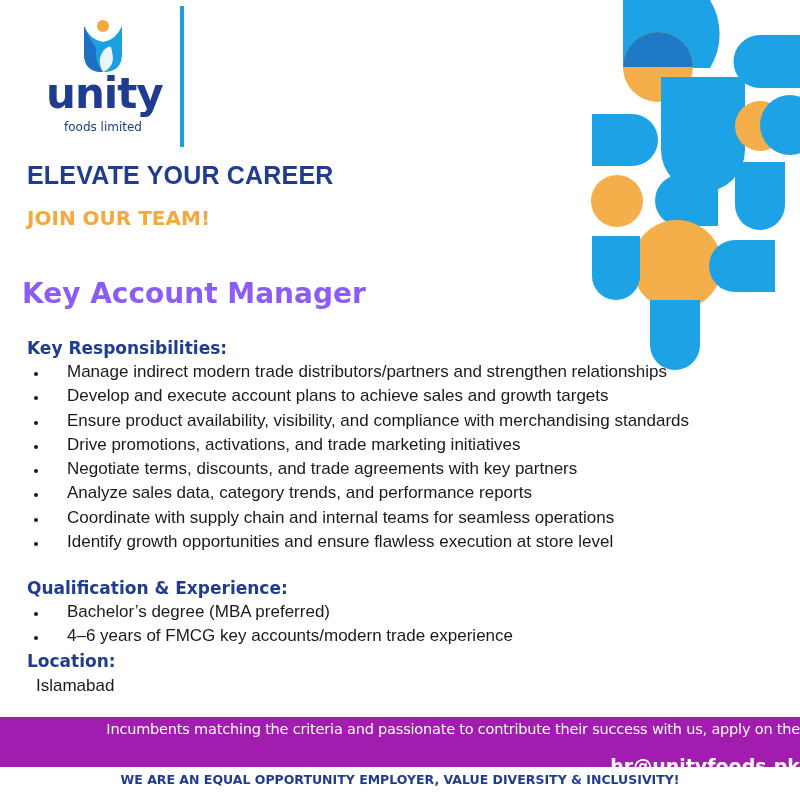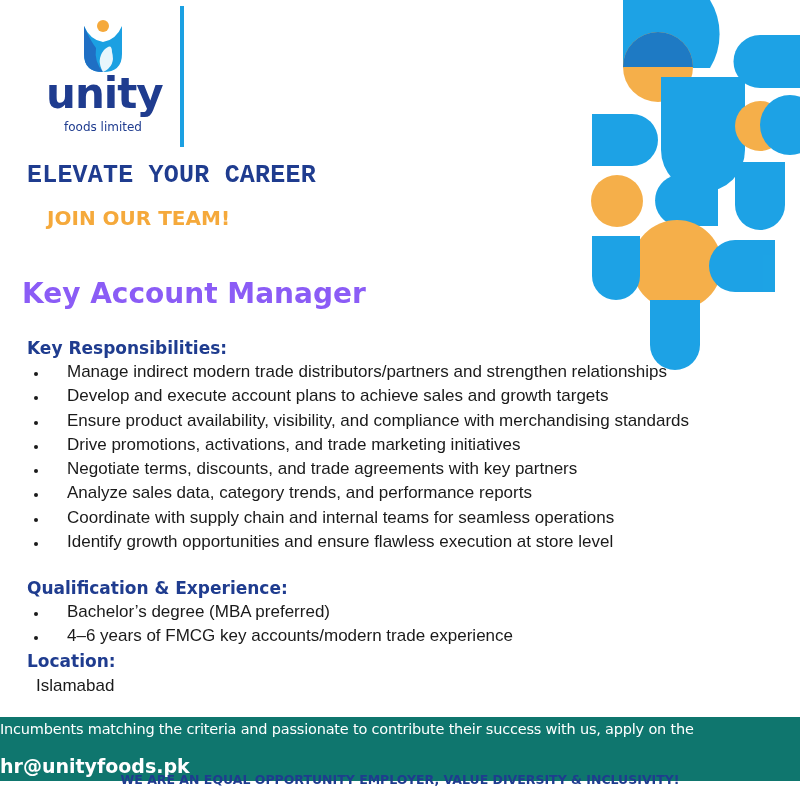--- a/index.html
+++ b/index.html
@@ -3,29 +3,29 @@
 <meta charset="utf-8">
 <style>
   html,body{margin:0;padding:0;}
   body{width:800px;height:800px;background:#ffffff;position:relative;overflow:hidden;font-family:"Liberation Sans",sans-serif;}
   .logo{position:absolute;left:40px;top:14px;width:130px;height:120px;}
   .logo-mark{position:absolute;left:42px;top:4px;width:42px;height:56px;}
   .logo-word{position:absolute;left:6px;top:58px;font-family:"DejaVu Sans",sans-serif;font-weight:bold;font-size:42px;color:#1f3c8f;letter-spacing:-1px;line-height:44px;}
   .logo-sub{position:absolute;left:24px;top:106px;font-family:"DejaVu Sans",sans-serif;font-size:12px;color:#1f3c8f;}
   .vline{position:absolute;left:180px;top:6px;width:4px;height:141px;background:#1ba0e2;}
   .deco{position:absolute;left:580px;top:0;width:220px;height:370px;}
-  .h1{position:absolute;left:27px;top:161px;font-family:Liberation Mono, monospace;font-weight:bold;font-size:25px;color:#1f3c8f;letter-spacing:0.2px;}
-  .h2{position:absolute;left:27px;top:206px;font-family:"DejaVu Sans",sans-serif;font-weight:bold;font-size:20px;color:#f5a93b;margin-left:20px;}
+  .h1{position:absolute;left:27px;top:161px;font-family:Liberation Sans, sans-serif;font-weight:bold;font-size:25px;color:#1f3c8f;letter-spacing:0.2px;}
+  .h2{position:absolute;left:27px;top:206px;font-family:"DejaVu Sans",sans-serif;font-weight:bold;font-size:20px;color:#f5a93b;}
   .job{position:absolute;left:22px;top:277px;font-family:"DejaVu Sans",sans-serif;font-weight:bold;font-size:28px;color:#8b5cf6;}
   .sec{position:absolute;left:27px;font-family:"DejaVu Sans",sans-serif;font-weight:bold;font-size:17px;color:#1f3c8f;}
   ul.bl{position:absolute;left:34px;margin:0;padding:0;list-style:none;}
   ul.bl li{position:relative;padding-left:33px;font-family:"Liberation Sans",sans-serif;font-size:17px;color:#1a1a1a;height:24.3px;line-height:24px;white-space:nowrap;}
   ul.bl li .dot{position:absolute;left:0;top:12px;width:4px;height:4px;border-radius:50%;background:#1a1a1a;}
   .loc{position:absolute;left:36px;top:676px;font-size:17px;color:#1a1a1a;}
-  .banner{position:absolute;left:0;top:717px;width:800px;height:64px;background:#0f766e;color:#fff;text-align:left;}
+  .banner{position:absolute;left:0;top:717px;width:800px;height:50px;background:#a21caf;color:#fff;text-align:right;}
   .banner .t1{font-family:"DejaVu Sans",sans-serif;font-size:14.5px;margin-top:4px;letter-spacing:-0.2px;}
   .banner .t2{font-family:"DejaVu Sans",sans-serif;font-weight:bold;font-size:19px;margin-top:18px;}
   .eq{position:absolute;left:0;top:772px;width:800px;text-align:center;font-family:"DejaVu Sans",sans-serif;font-weight:bold;font-size:12.5px;color:#1f3c8f;}
 </style>
 </head>
 <body>
 
 <div class="logo">
   <svg class="logo-mark" viewBox="0 0 42 56">
     <path d="M2 8 L2 36 Q2 54 21 54 Q40 54 40 36 L40 8 Q34 22 21 24 Q8 22 2 8Z" fill="#1ba0e2"></path>

